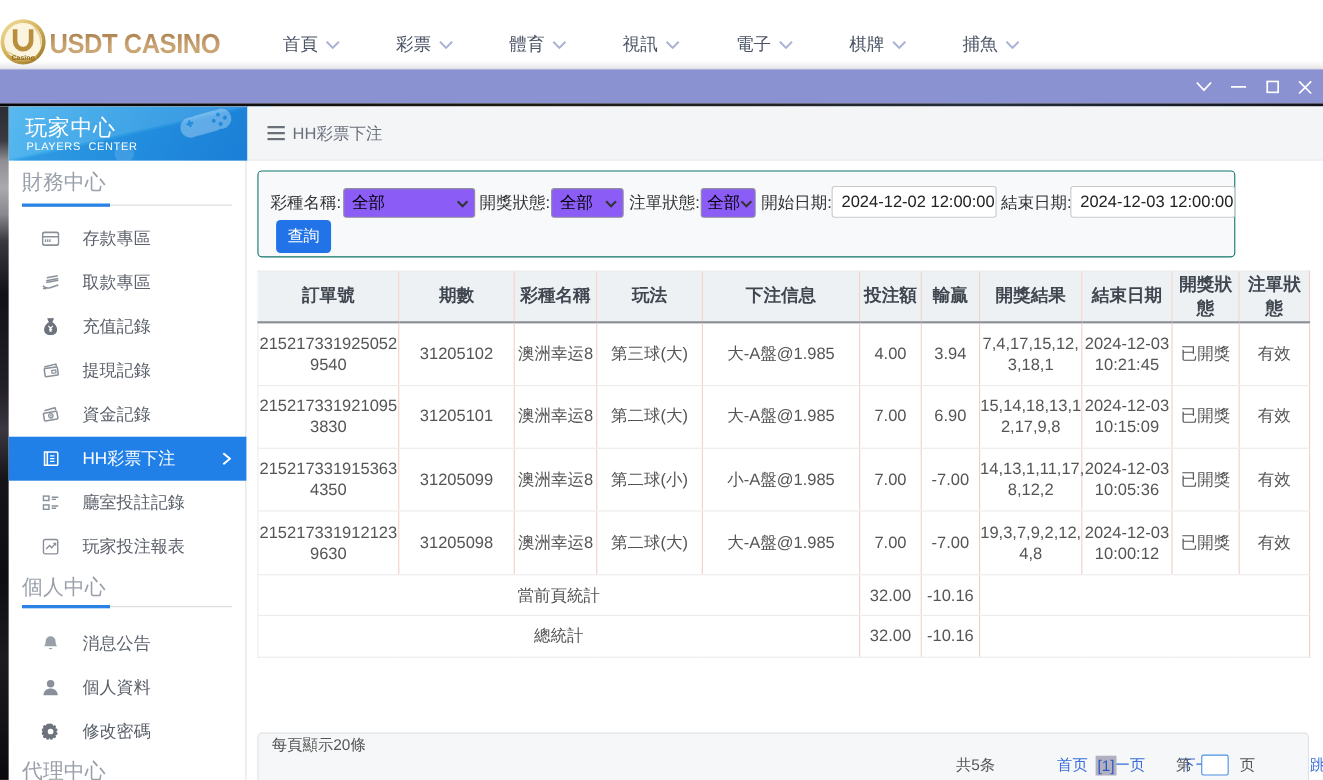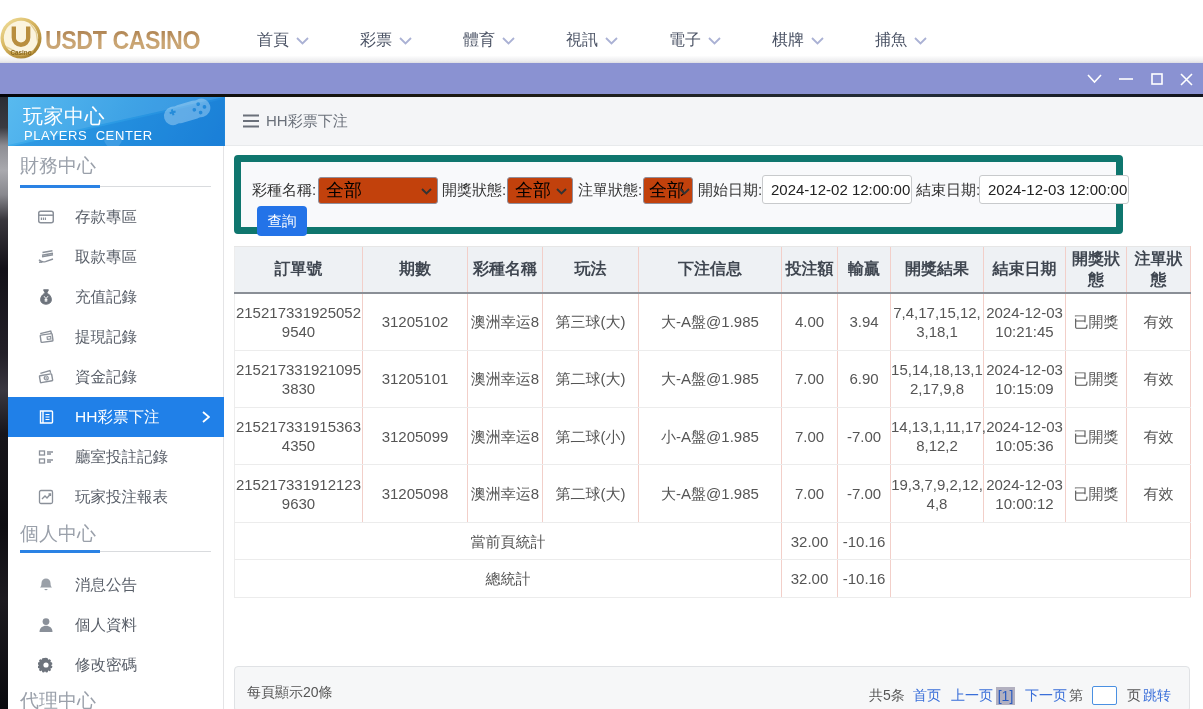--- a/index.html
+++ b/index.html
@@ -17,53 +17,53 @@
 #titlebar { position:absolute; top:63px; left:0; width:1203px; height:31px; background:#8a92d2; }
 #darkline { position:absolute; top:94px; left:0; width:1203px; height:3px; background:linear-gradient(90deg,#05060a,#1d1a12 40%,#232d3a 75%,#11131c); }
 .wctl { position:absolute; top:0; }
 
 #app { position:absolute; top:97px; left:0; width:1203px; height:612px; background:#fff; }
 #leftstrip { position:absolute; left:0; top:0; width:8px; height:612px; background:linear-gradient(180deg,#2a2d34 0%,#3a3b41 5%,#8e8e94 8%,#a9a9ae 12%,#88888e 16%,#3a383e 20%,#131118 28%,#232028 42%,#3a3740 48%,#17151a 55%,#0e0d12 70%,#1d1b20 82%,#0a0a0e 100%); }
 
 #sidebar { position:absolute; left:8px; top:0; width:216px; height:612px; background:#fff; border-right:1px solid #e4e4e6; }
 #sb-head { position:absolute; left:0; top:0; width:240px; height:48.5px; background:linear-gradient(120deg,#45b2ee 0%,#2b9ae4 45%,#1b7fd8 100%); overflow:hidden; }
 #sb-head .t1 { position:absolute; left:15px; top:6px; color:#fff; font-size:20px; letter-spacing:0.5px; }
-#sb-head .t2 { position:absolute; left:16px; top:31px; color:#fff; font-size:13px; letter-spacing:0.6px; }
+#sb-head .t2 { position:absolute; left:16px; top:31px; color:#fff; font-size:10px; letter-spacing:0.6px; }
 .sb-title { position:absolute; left:12px; font-size:19px; color:#9aa0aa; }
 .sb-line { position:absolute; left:12px; width:191px; height:1px; background:#d9dbde; }
 .sb-line i { position:absolute; left:0; top:-1.5px; width:80px; height:3px; background:#2a82e4; display:block; }
 .sb-item { position:absolute; left:0; width:216px; height:40px; display:flex; align-items:center; color:#5a606a; font-size:15.5px; }
 .sb-item .ic { width:16px; height:16px; margin-left:30px; margin-right:21px; flex:none; }
 .sb-item.active { background:#2080e8; color:#fff; }
 
 #main { position:absolute; left:225px; top:0; width:978px; height:612px; background:#fff; }
 #crumb { position:absolute; left:0; top:0; width:978px; height:49px; background:#f4f5f7; border-bottom:1px solid #e8eaec; }
 #crumb .txt { position:absolute; left:41px; top:15px; font-size:15px; color:#6a707a; }
 
-#filter { position:absolute; left:9px; top:58px; width:889px; height:79px; background:#f8f9fb; border:7px solid #0f766e; border-radius:4px; }
+#filter { position:absolute; left:9px; top:58px; width:889px; height:79px; background:#f8f9fb; border:1px solid #0f766e; border-radius:4px; }
 #filter .lab { position:absolute; font-size:15px; color:#333; }
-.sel { position:absolute; top:15px; height:27px; font-size:18px; color:#000; border:1px solid #8f8f9d; border-radius:3px; background:#c2410c; padding-left:7px; line-height:25px; }
+.sel { position:absolute; top:15px; height:27px; font-size:15px; color:#000; border:1px solid #8f8f9d; border-radius:3px; background:#8b5cf6; padding-left:7px; line-height:25px; }
 .sel svg { position:absolute; right:5px; top:10px; }
 #filter input { position:absolute; top:13px; height:29px; font-size:15px; font-family:"Liberation Sans",sans-serif; color:#222; border:1px solid #c8cacc; border-radius:3px; background:#fff; padding:0 0 0 8px; }
 #btn-q { position:absolute; left:16px; top:44px; width:50px; height:30px; background:#2373e8; color:#fff; font-size:14.5px; border-radius:4px; text-align:center; line-height:30px; }
 
 #tbl { position:absolute; left:9px; top:149px; width:956px; border-collapse:collapse; table-layout:fixed; font-size:15px; color:#555;padding-left:23px; }
 #tbl th { font-size:16px; }
 #tbl th { border-top:1px solid #e6e6e6; background:#eef1f4; color:#3f4650; font-weight:bold; border-bottom:2px solid #8a8f96; border-left:1px solid #f2cfc9; height:46.5px; padding:0; overflow:hidden; }
 #tbl td { border-left:1px solid #f2cfc9; border-bottom:1px solid #ececec; text-align:center; padding:0; line-height:19px; }
 #tbl .r { height:57.3px; }
 #tbl .s { height:37.7px; }
 #tbl .nw { white-space:nowrap; }
 #tbl th:first-child, #tbl td:first-child { border-left:1px solid #ededed; }
 #tbl th:last-child, #tbl td:last-child { border-right:1px solid #f2cfc9;text-align:center; }
 
 #pager { position:absolute; left:9px; top:569px; width:956px; height:46px; background:#f6f7f8; border:1px solid #e0e2e5; border-radius:4px; font-size:14px; color:#555; }
-#pager .left { position:absolute; left:12px; top:17px; }
+#pager .left { position:absolute; left:12px; top:2px; }
 #pager .pi { position:absolute; top:20px; white-space:nowrap; }
-#pager a { color:#3a6fd9; text-decoration:none; }
+#pager a { color:#3a6fd9; text-decoration:none;margin-left:48px; }
 #pager .cur { background:#b2b0c0; color:#2a5bc0; text-align:center; }
 #pager input { position:absolute; width:25px; height:19px; border:1px solid #4a90e2; border-radius:2px; outline:none; background:#fff; }
 </style>
 </head>
 <body>
 <div id="stage">
 
   <div id="header">
     <svg id="logo-coin" viewBox="0 0 44 44">
       <defs>

